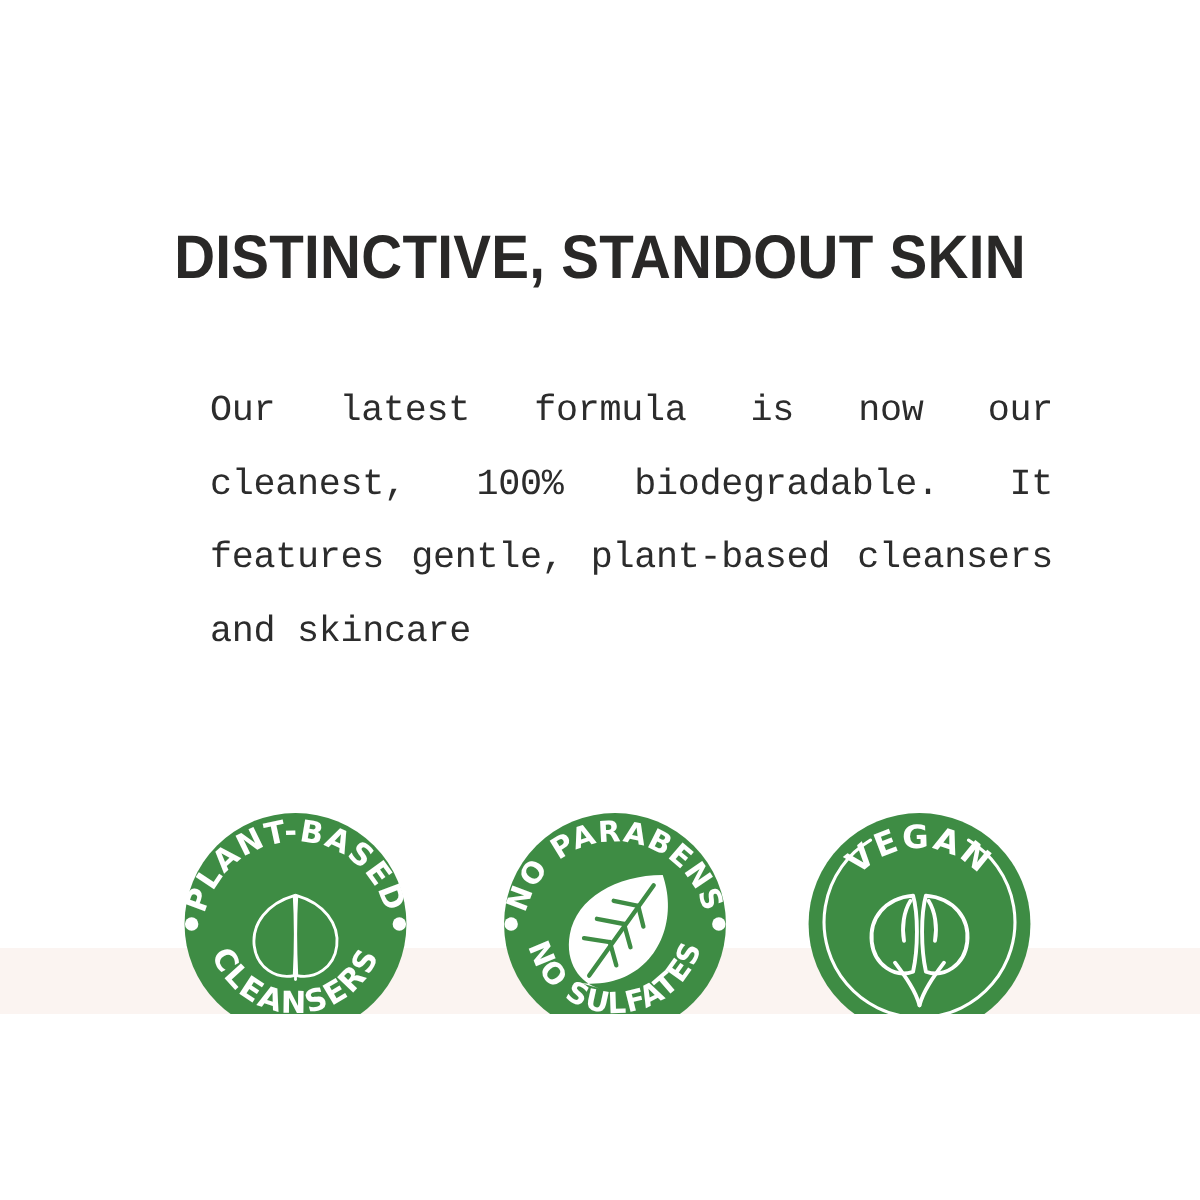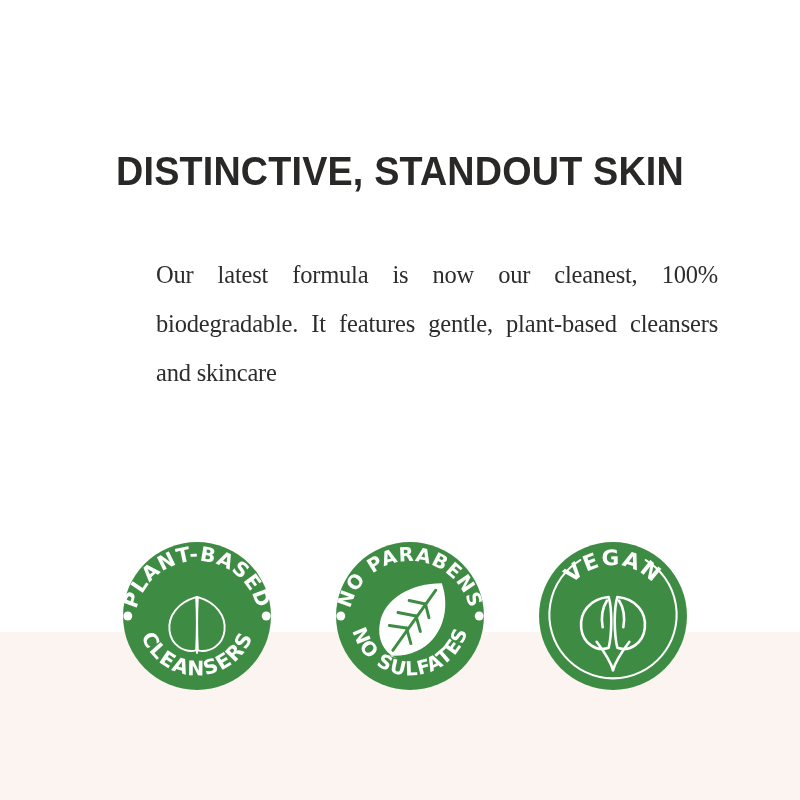--- a/index.html
+++ b/index.html
@@ -10,21 +10,21 @@
     width: 800px;
     height: 800px;
     overflow: hidden;
     font-family: "Liberation Sans", sans-serif;
     background: #ffffff;
   }
 
   #page {
     position: relative;
     width: 800px;
-    height: 800px;
+    height: 676px;
     background: #22c55e;
     overflow: hidden;
   }
 
   
   .band-top {
     position: absolute;
     left: 0; top: 0;
     width: 800px; height: 632px;
     background: #ffffff;
@@ -48,24 +48,24 @@
     letter-spacing: 0.2px;
     color: #292827;
     transform: scaleX(0.92);
     transform-origin: 50% 50%;
     white-space: nowrap;
   }
 
   
   .body-copy {
     position: absolute;
-    left: 156px;
+    left: 140px;
     top: 250px;
     width: 562px;
-    font-family: Liberation Serif, serif;
+    font-family: Liberation Mono, monospace;
     font-size: 24.5px;
     line-height: 49px;
     color: #2c2c2c;
     text-align: justify;
     letter-spacing: -0.2px;
   }
   .body-copy .lastline {
     display: block;
   }
 

